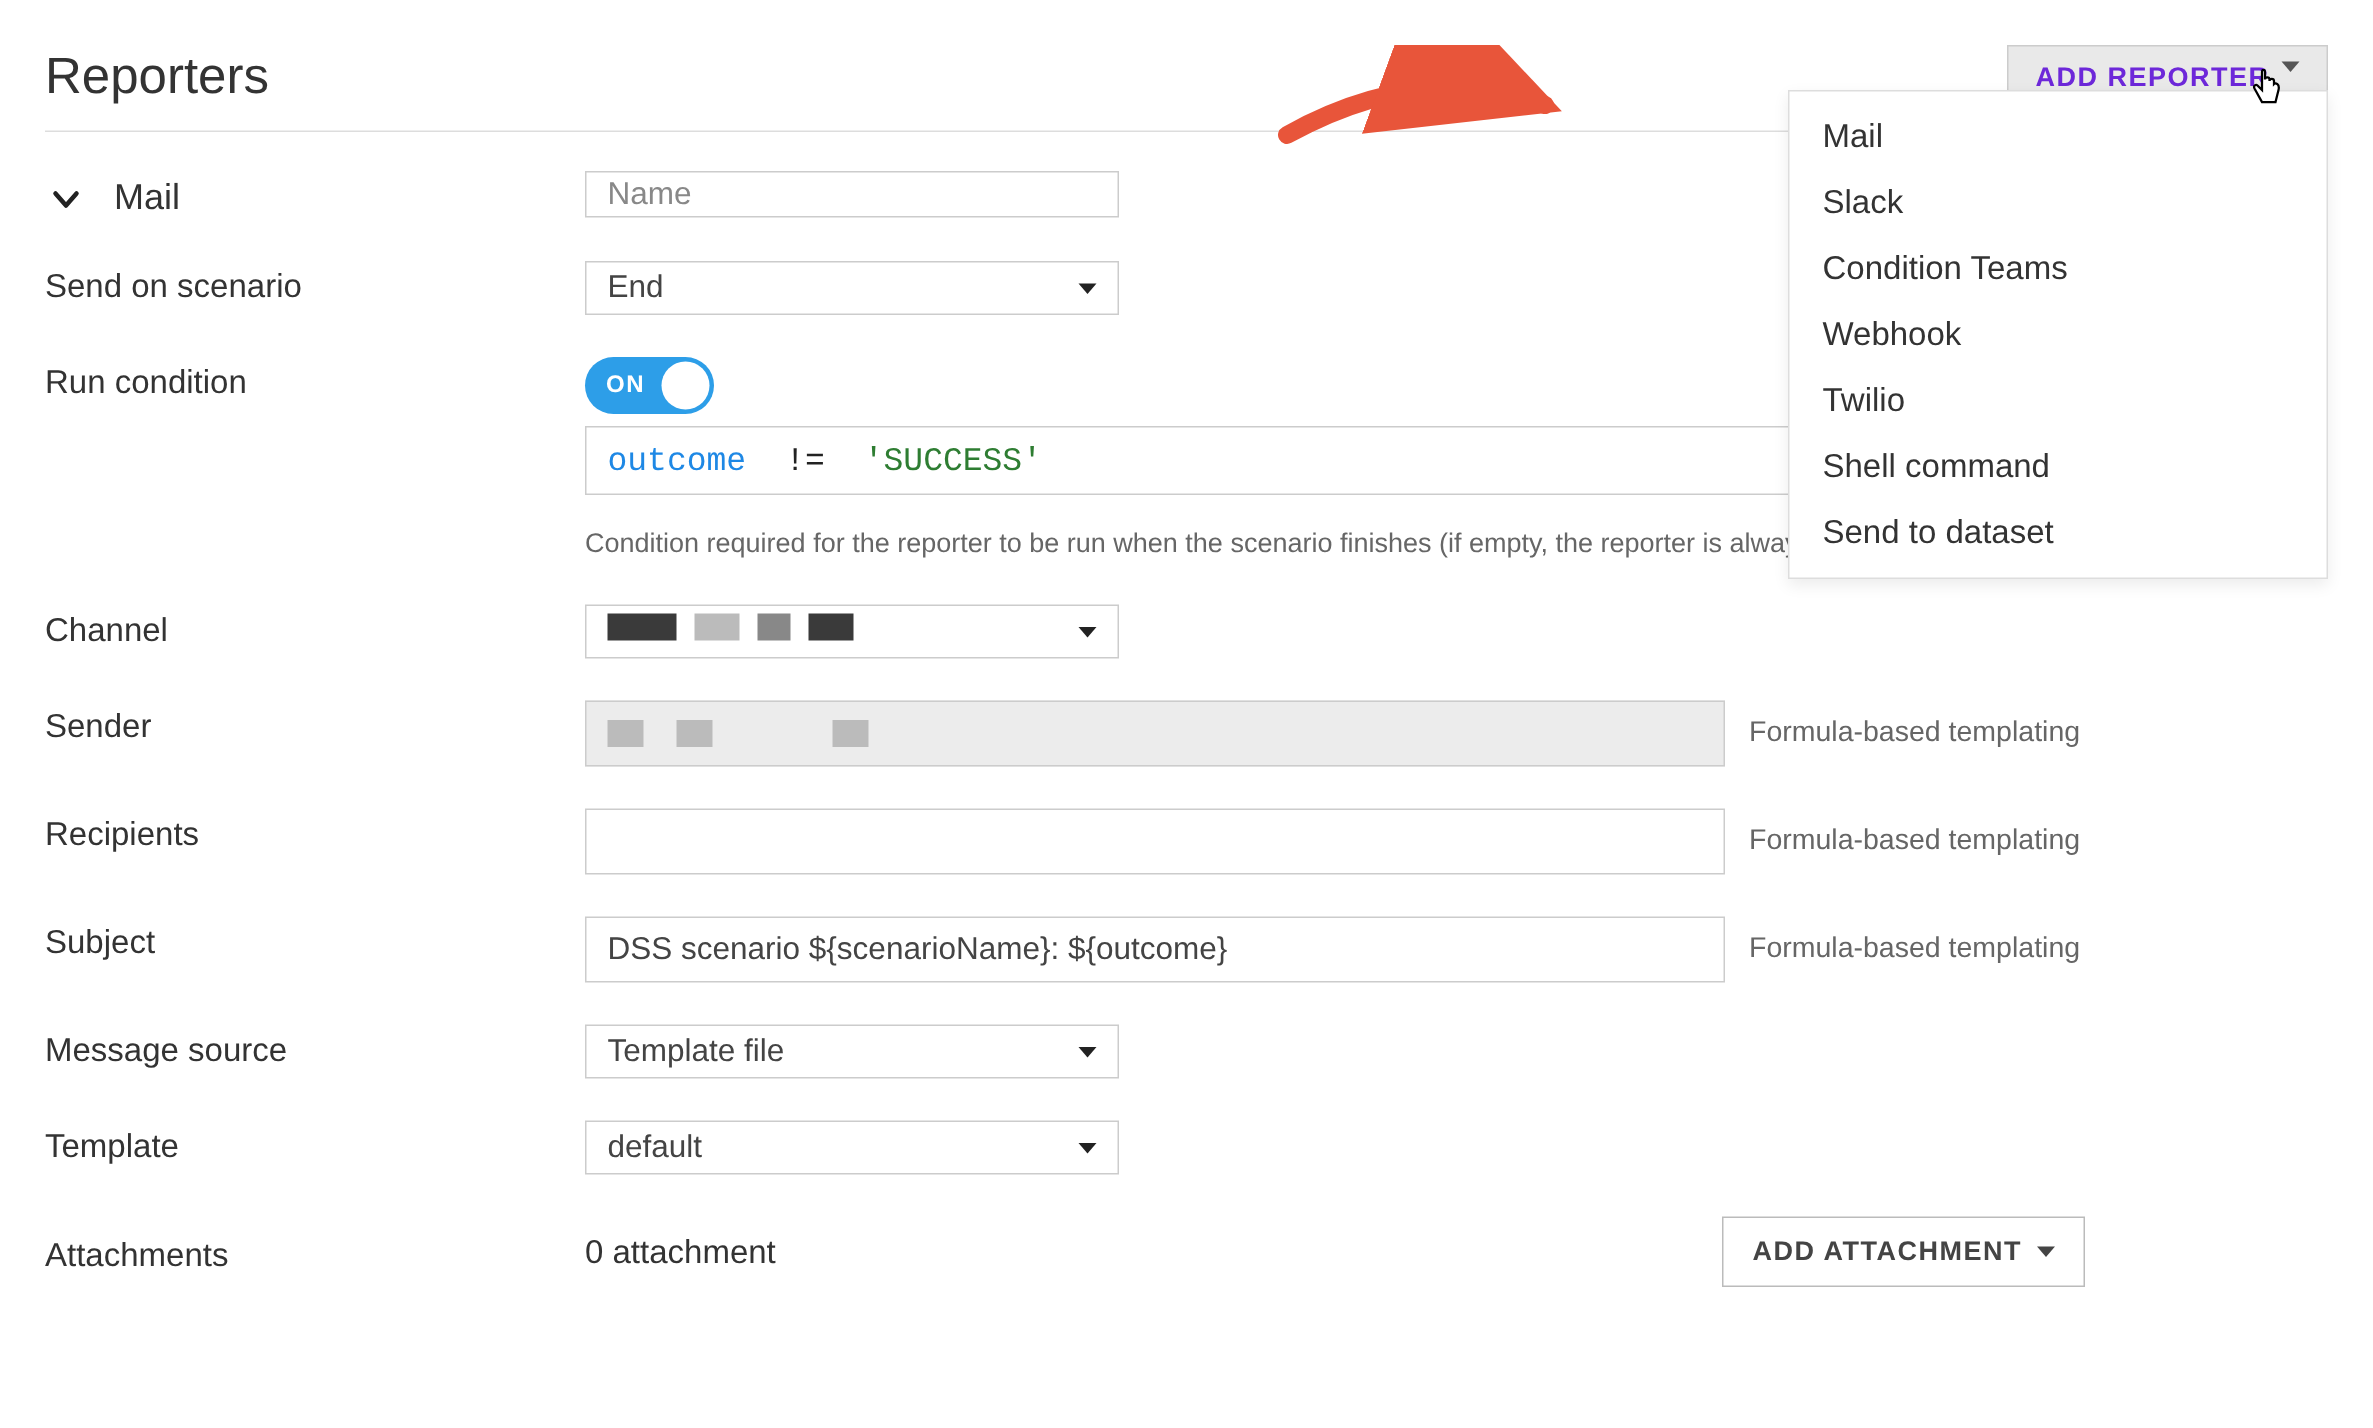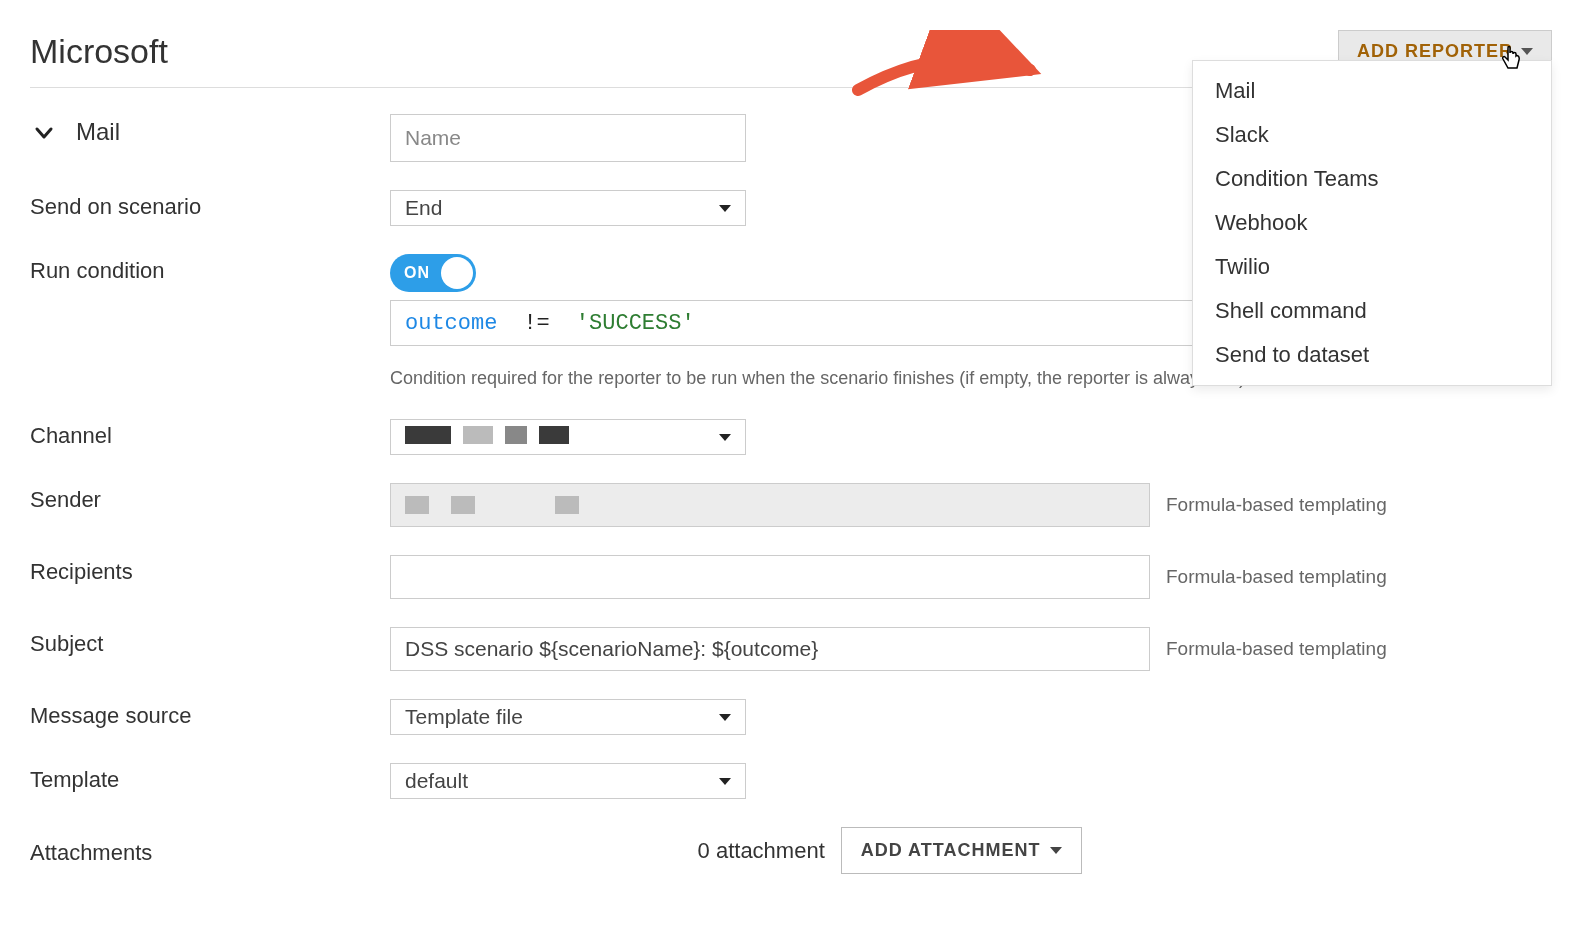--- a/index.html
+++ b/index.html
@@ -21,27 +21,27 @@
     margin-bottom: 26px;
   }
   .page-title {
     font-size: 34px;
     font-weight: 400;
     color: #333;
   }
   .btn-add {
     background: #e9e9e9;
     border: 1px solid #ccc;
-    color: #a16207;
+    color: #6d28d9;
     font-weight: 700;
     letter-spacing: 1px;
     font-size: 18px;
     padding: 10px 18px;
     display: inline-flex;
-    align-items: center;
+    align-items: flex-start;
     gap: 8px;
     cursor: pointer;
     position: relative;
   }
   .btn-add .caret {
     width: 0; height: 0;
     border-left: 6px solid transparent;
     border-right: 6px solid transparent;
     border-top: 7px solid #555;
     display: inline-block;
@@ -104,21 +104,21 @@
 
   input[type=text].text-input, .select-box, .wide-input, .code-box {
     border: 1px solid #ccc;
     background: #fff;
     color: #444;
     font-size: 21px;
     padding: 10px 14px;
   }
   input[type=text].text-input {
     width: 356px;
-    height: 48px;
+    height: 31px;
   }
   input[type=text].text-input::placeholder { color: #888; }
 
   .select-box {
     width: 356px;
     height: 36px;
     display: flex;
     align-items: center;
     justify-content: space-between;
     cursor: pointer;
@@ -228,21 +228,21 @@
     top: 46px;
     right: 56px;
     z-index: 60;
     pointer-events: none;
   }
 </style>
 </head>
 <body>
 
 <div class="header-row">
-  <div class="page-title">Microsoft</div>
+  <div class="page-title">Reporters</div>
   <button class="btn-add">
     <span>ADD REPORTER</span>
     <span class="caret"></span>
   </button>
 </div>
 
 <div class="dropdown">
   <div class="dropdown-item">Mail</div>
   <div class="dropdown-item">Slack</div>
   <div class="dropdown-item">Condition Teams</div>
@@ -376,21 +376,21 @@
       <span>default</span>
       <span class="caret-sm"></span>
     </div>
   </div>
 </div>
 
 <div class="form-row" style="align-items:center;">
   <div class="label-col">
       <span>Attachments</span>
     </div>
-  <div class="control-col" style="justify-content:center; max-width:1000px;">
+  <div class="control-col" style="justify-content:space-between; max-width:1000px;">
     <span class="attach-text">0 attachment</span>
     <button class="btn-attach">
       <span>ADD ATTACHMENT</span>
       <span class="caret"></span>
     </button>
   </div>
 </div>
 
 <svg class="arrow-svg" width="200" height="80">
   <defs>

